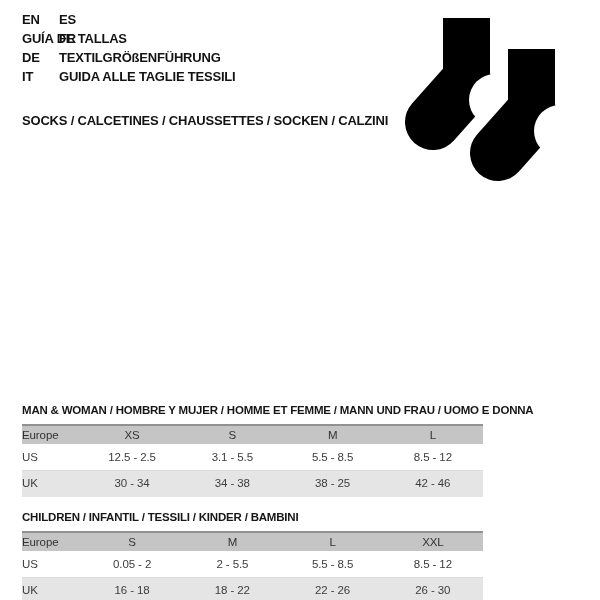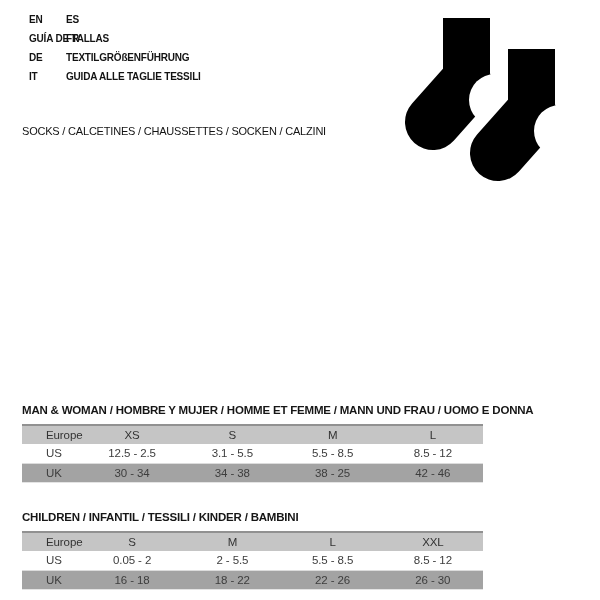--- a/index.html
+++ b/index.html
@@ -13,28 +13,28 @@
   }
 
   
   .lang-block {
     position: absolute; left: 22px; top: 13px;
     display: grid;
     grid-template-columns: 37px auto;
     row-gap: 6px;
   }
   .lang-code, .lang-label {
-    font-size: 10px; font-weight: bold;
+    font-size: 13px; font-weight: bold;
     letter-spacing: -0.2px; line-height: 13px;
-    color: #131313; white-space: nowrap; margin-left: 7px;
+    color: #131313; white-space: nowrap;
   }
 
   .category-line {
-    position: absolute; left: 22px; top: 125px;
-    font-size: 11px; font-weight: normal;
+    position: absolute; left: 22px; top: 113px;
+    font-size: 13px; font-weight: bold;
     letter-spacing: -0.2px; color: #131313;
     white-space: nowrap;
   }
 
   
   .socks-art {
     position: absolute; left: 395px; top: 10px;
     width: 185px; height: 185px;
   }
 
@@ -60,31 +60,31 @@
   table.size-table thead tr {
     background: #c5c5c5;
     border-top: 2px solid #919191;
   }
   table.size-table th {
     font-weight: normal; height: 19px;
     color: #333333;
   }
   table.size-table th.col-label,
   table.size-table td.row-label {
-    text-align: left; padding-left: 24px;
+    text-align: left; padding-left: 0;
   }
   table.size-table td {
-    height: 19px; text-align: center;
+    height: 26px; text-align: center;
   }
   table.size-table tbody tr.row-us {
     background: #ffffff;
     border-bottom: 1px solid #dcdcdc;
   }
   table.size-table tbody tr.row-uk {
-    background: #a3a3a3;
+    background: #e5e5e5;
     border-bottom: 1px solid #e4e4e4;
   }
 </style>
 </head>
 <body>
 
 <div class="lang-block">
   <span class="lang-code">EN</span>
   <span class="lang-code">ES</span>
   <span class="lang-label">GUÍA DE TALLAS</span>

